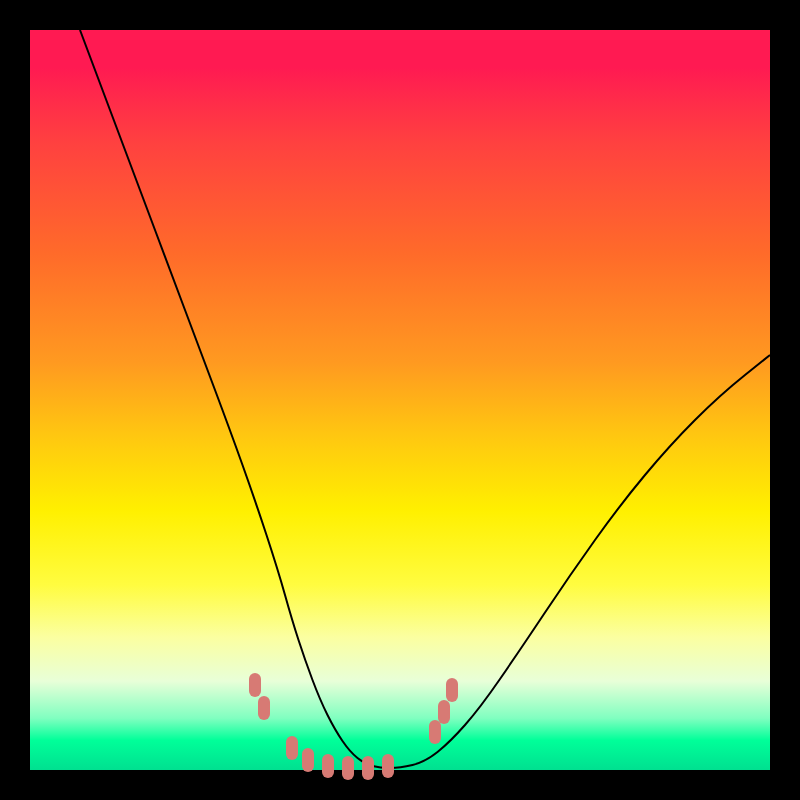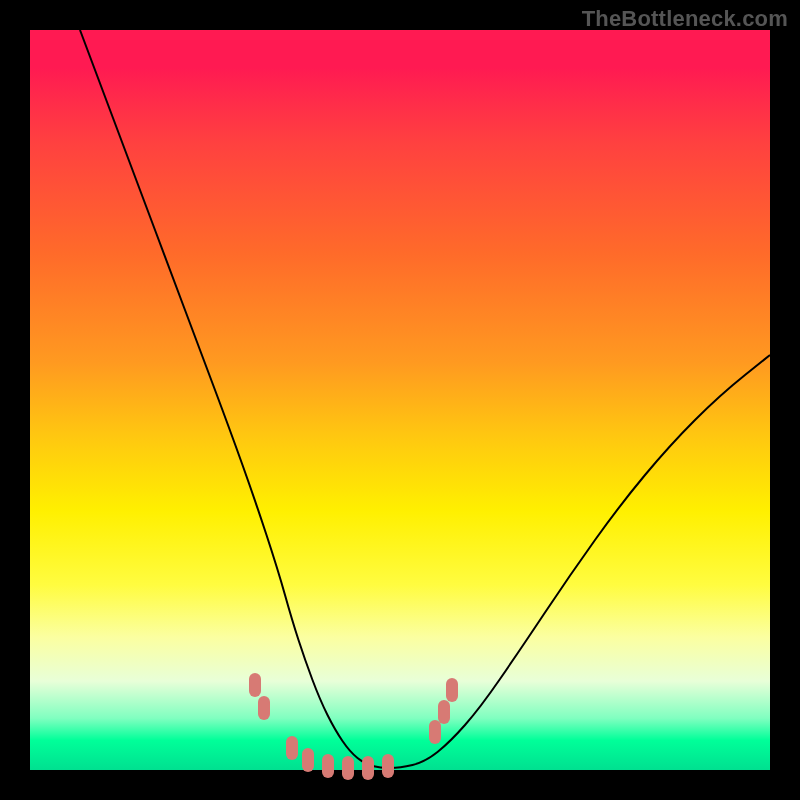--- a/index.html
+++ b/index.html
@@ -82,14 +82,13 @@
           <rect x="292" y="724" width="12" height="24" rx="6" ry="6" class="marker"></rect>
           <rect x="312" y="726" width="12" height="24" rx="6" ry="6" class="marker"></rect>
           <rect x="332" y="726" width="12" height="24" rx="6" ry="6" class="marker"></rect>
           <rect x="352" y="724" width="12" height="24" rx="6" ry="6" class="marker"></rect>
           <rect x="399" y="690" width="12" height="24" rx="6" ry="6" class="marker"></rect>
           <rect x="408" y="670" width="12" height="24" rx="6" ry="6" class="marker"></rect>
           <rect x="416" y="648" width="12" height="24" rx="6" ry="6" class="marker"></rect>
         </g>
     </svg>
   </div>
-  <div class="watermark">TheBottleneck.com</div>
 </div>
 
 </body></html>

